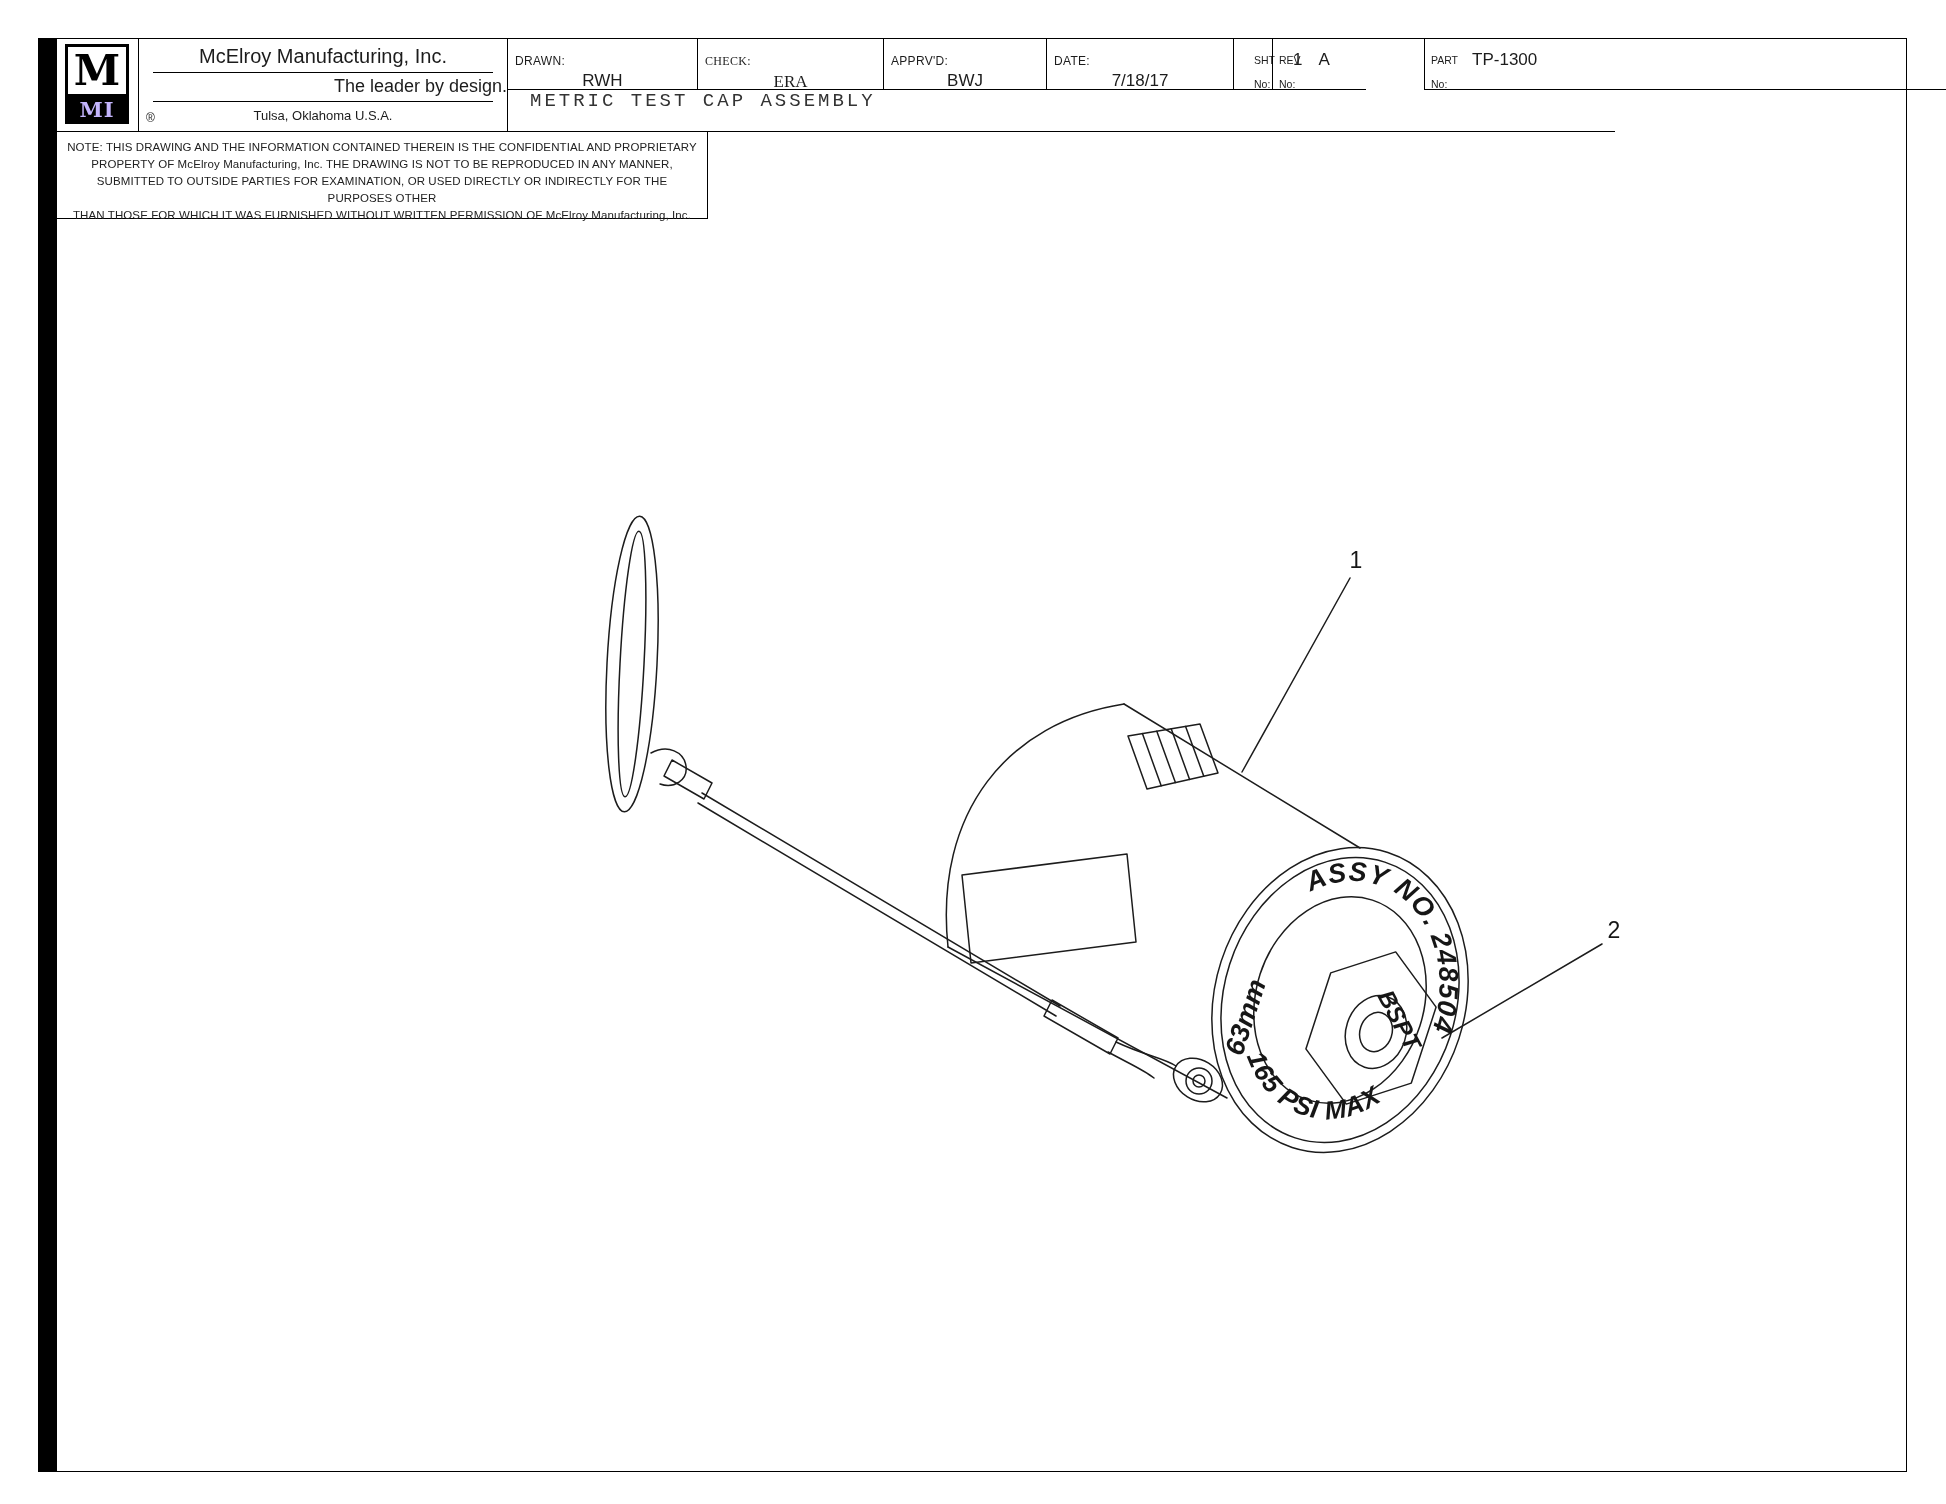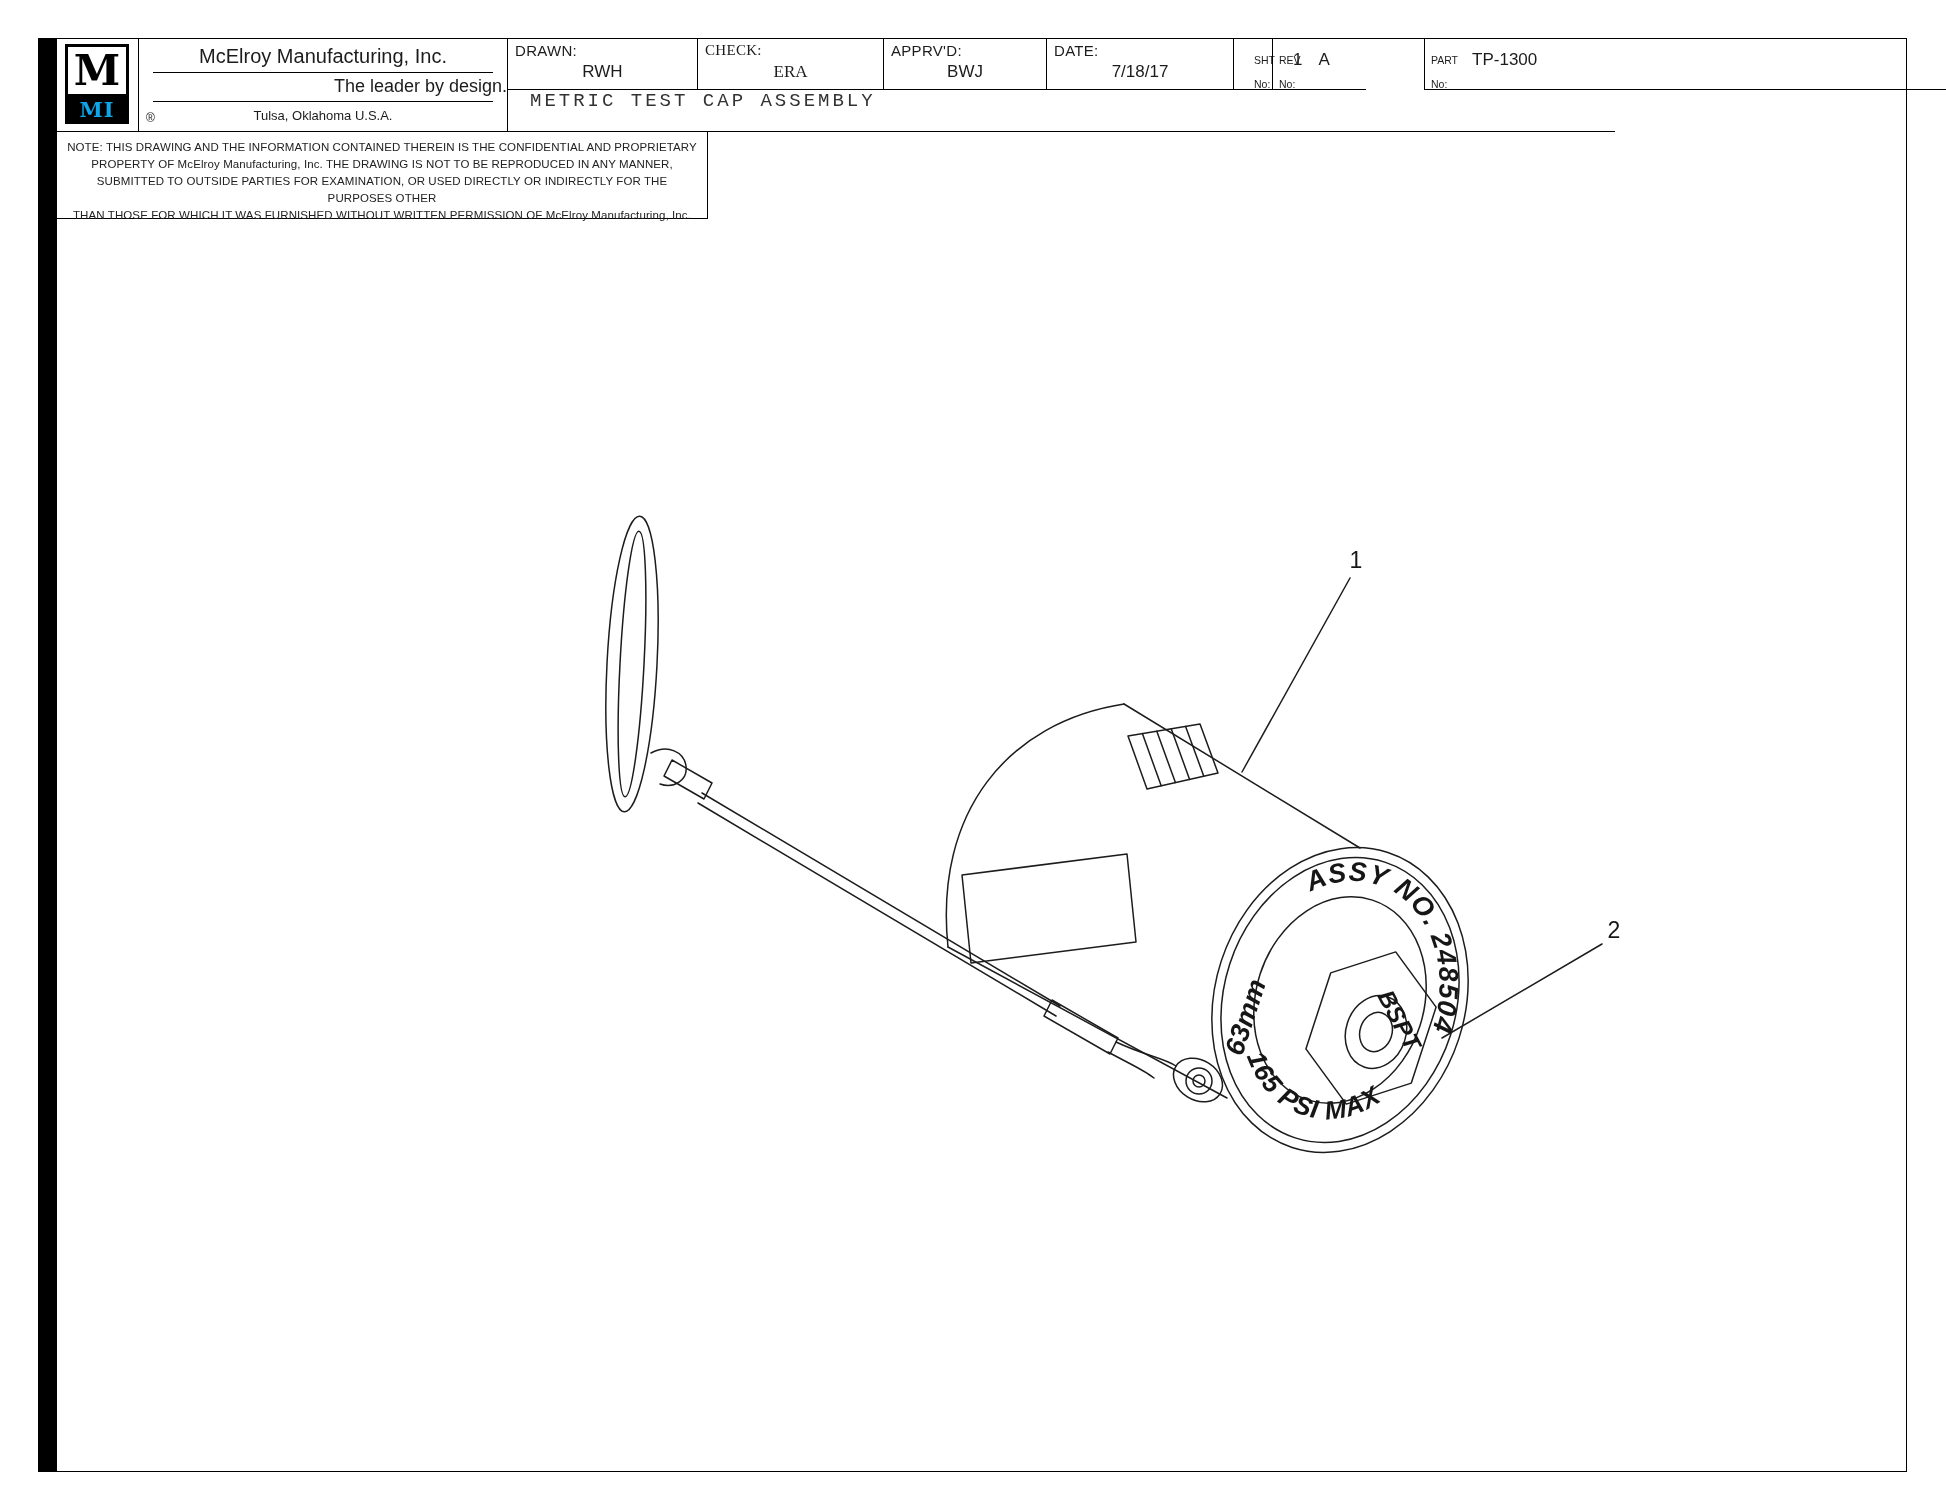--- a/index.html
+++ b/index.html
@@ -11,38 +11,38 @@
   .frame{left:38px;top:38px;width:1869px;height:1434px;border:1.5px solid #000;}
   .left-bar{left:38px;top:38px;width:19px;height:1434px;background:#000;}
 
   
   .cell{border-color:#000;}
   .logo-cell{left:57px;top:38px;width:81px;height:93px;}
   .logo{position:absolute;left:8px;top:6px;width:64px;height:80px;background:#000;padding:3px;box-sizing:border-box;}
   .logo-m{background:#fff;height:47px;display:flex;align-items:center;justify-content:center;
           font-family:"DejaVu Serif",serif;font-weight:bold;font-size:42px;line-height:1;color:#000;}
   .logo-mi{height:24px;margin-top:3px;display:flex;align-items:center;justify-content:center;
-           font-family:"DejaVu Serif",serif;font-weight:bold;font-size:21px;letter-spacing:1px;color:#0ea5e9;}
+           font-family:"DejaVu Serif",serif;font-weight:bold;font-size:21px;letter-spacing:1px;color:#c4b5fd;}
 
   .company-cell{left:138px;top:38px;width:369px;height:93px;border-left:1.5px solid #000;}
   .company-name{font-size:20px;text-align:center;padding-top:7px;}
   .rule{border-top:1.5px solid #000;margin:4px 14px 0 14px;}
   .company-tagline{font-size:18px;text-align:right;padding-top:3px;}
   .company-location{font-size:13px;text-align:center;padding-top:6px;}
   .reg-mark{position:absolute;left:7px;bottom:6px;font-size:12px;}
 
   .field{top:38px;height:52px;border-left:1.5px solid #000;border-bottom:1.5px solid #000;}
   .drawn-cell{left:507px;width:190px;}
   .check-cell{left:697px;width:186px;font-family:Liberation Serif, serif;}
   .apprvd-cell{left:883px;width:163px;}
   .date-cell{left:1046px;width:187px;}
   .sht-cell{left:1233px;width:97px;padding-left:14px;}
   .rev-cell{left:1272px;width:94px;}
   .part-cell{left:1424px;width:577px;}
-  .f-label{font-size:15px;padding:4px 0 0 7px;letter-spacing:.3px;}
+  .f-label{font-size:12px;padding:4px 0 0 7px;letter-spacing:.3px;margin-top:12px;}
   .f-value{font-size:17px;text-align:center;margin-top:3px;}
   .fld2{display:flex;}
   .f-label2{font-size:10.5px;line-height:12px;padding:4px 0 0 6px;white-space:pre-line;}
   .f-label2 span{display:block;}
   .f-value2{font-size:17px;margin:12px 0 0 18px;}
   .part-cell .f-value2{margin-left:14px;}
 
   .title-row{left:507px;top:90px;width:1108px;height:42px;border-left:1.5px solid #000;border-bottom:1.5px solid #000;
              display:flex;align-items:flex-start;font-family:Liberation Mono, monospace;}
   .title-row span{font-size:19px;letter-spacing:3px;color:#333;padding-left:22px;}

